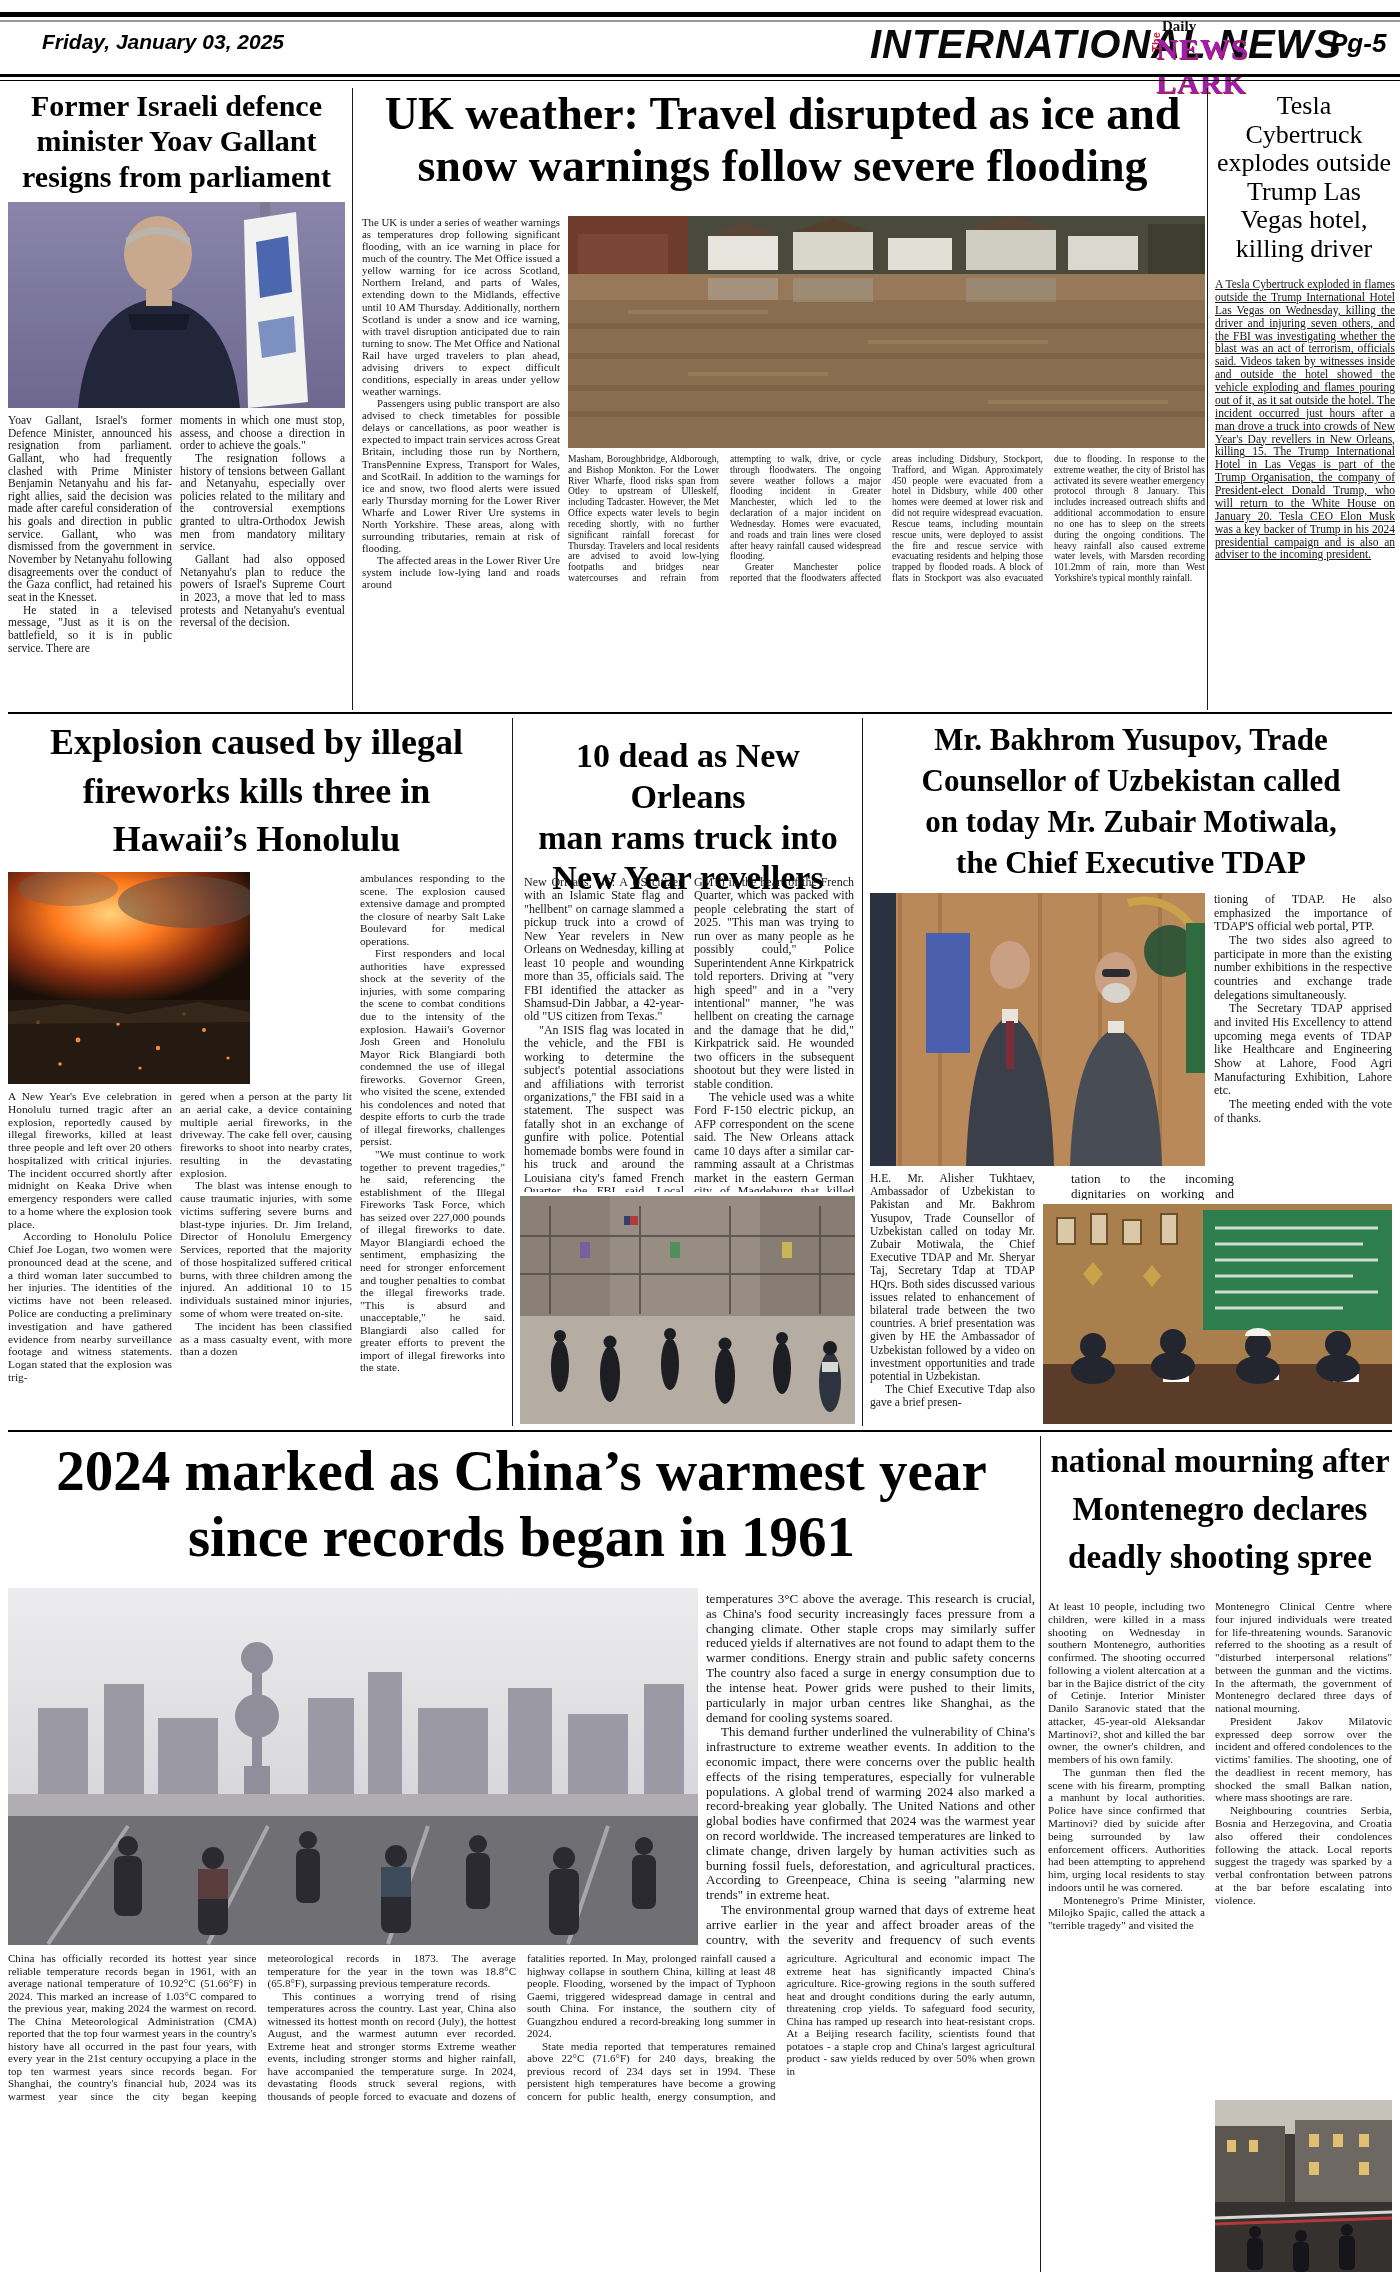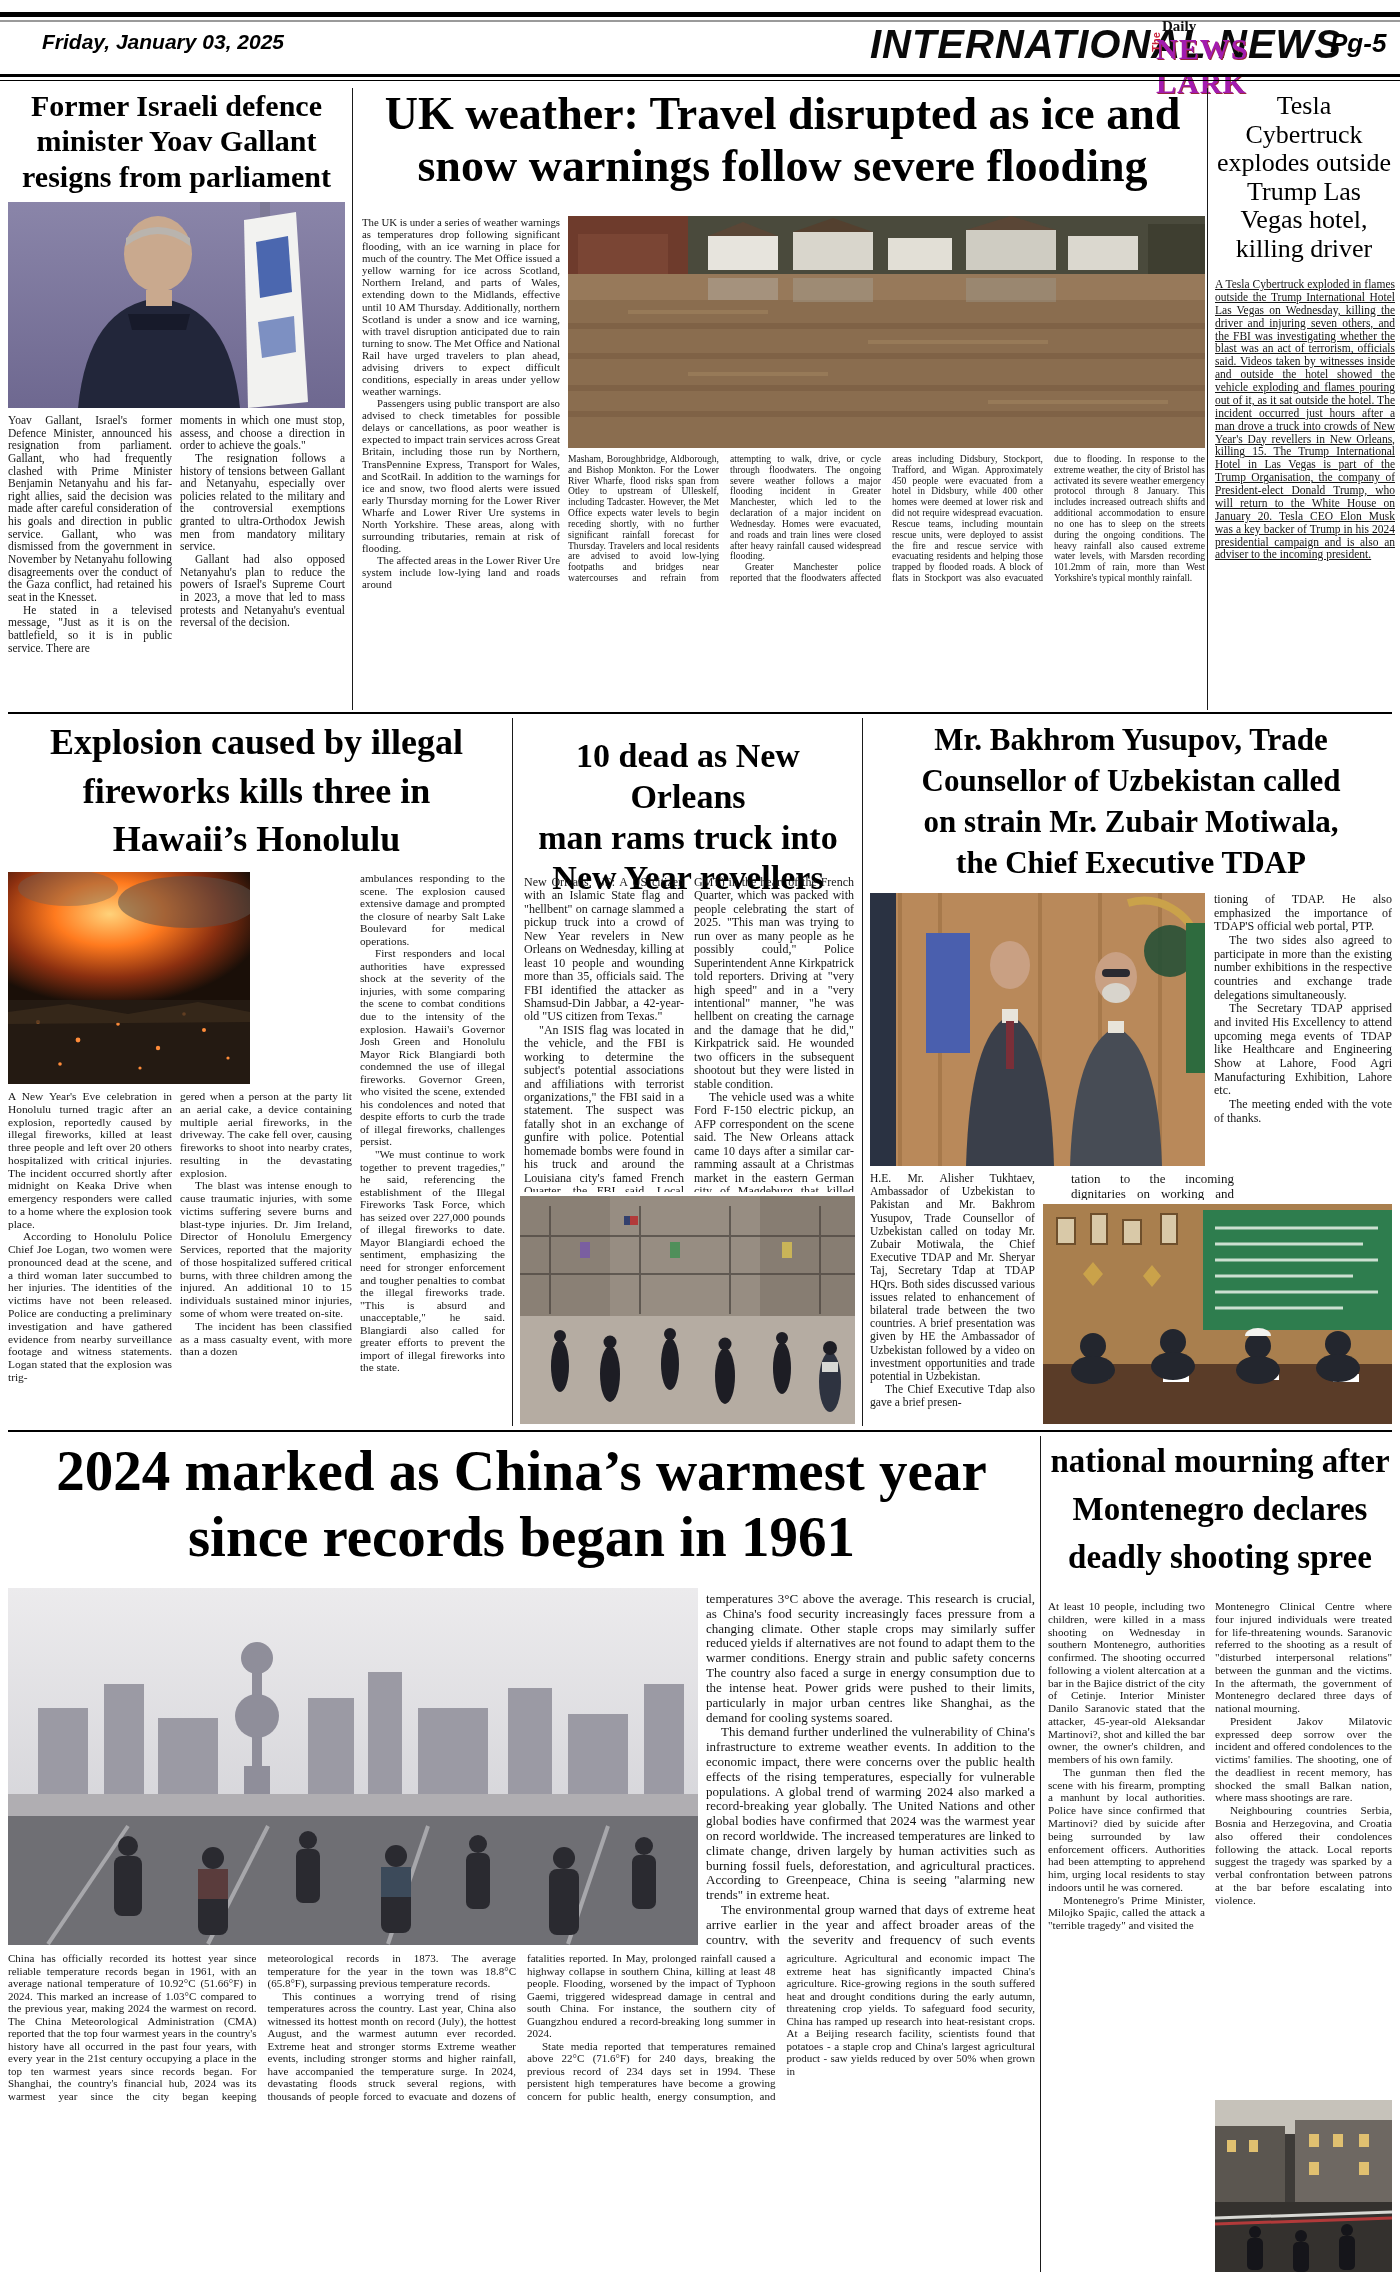--- a/index.html
+++ b/index.html
@@ -245,21 +245,21 @@
         <rect x="302" y="166" width="16" height="10" fill="#d8d8d4"></rect>
       </svg>
     </div>
   </div>
   <div class="rule-v" style="left:862px;top:718px;height:708px;"></div>
 
   <div>
     <div class="hl" style="left:870px;top:720px;width:522px;font-size:31px;line-height:1.32;">
         <p class="para">Mr. Bakhrom Yusupov, Trade</p>
         <p class="para">Counsellor of Uzbekistan called</p>
-        <p class="para">on strain Mr. Zubair Motiwala,</p>
+        <p class="para">on today Mr. Zubair Motiwala,</p>
         <p class="para">the Chief Executive TDAP</p>
       </div>
     <div class="photo" style="left:870px;top:893px;width:335px;height:273px;">
       <svg viewBox="0 0 335 273" preserveAspectRatio="none">
         <rect width="335" height="273" fill="#b9895a"></rect>
         <g stroke="#9c6f42" stroke-width="4" opacity="0.6">
           <line x1="30" y1="0" x2="30" y2="273"></line>
             <line x1="70" y1="0" x2="70" y2="273"></line>
           <line x1="170" y1="0" x2="170" y2="273"></line>
             <line x1="230" y1="0" x2="230" y2="273"></line>

